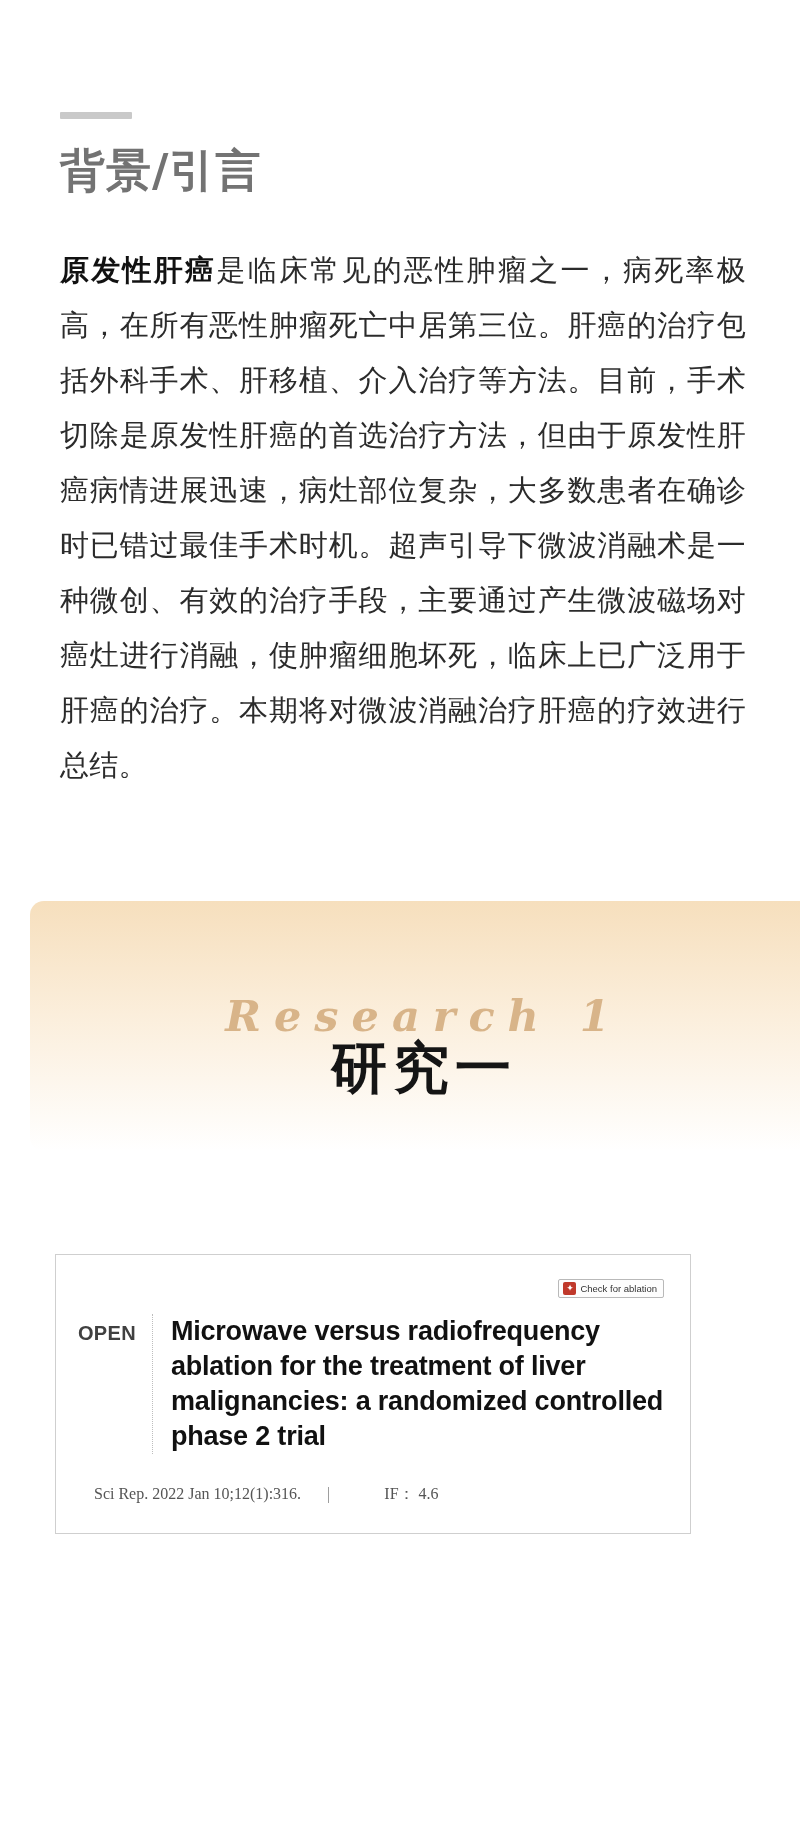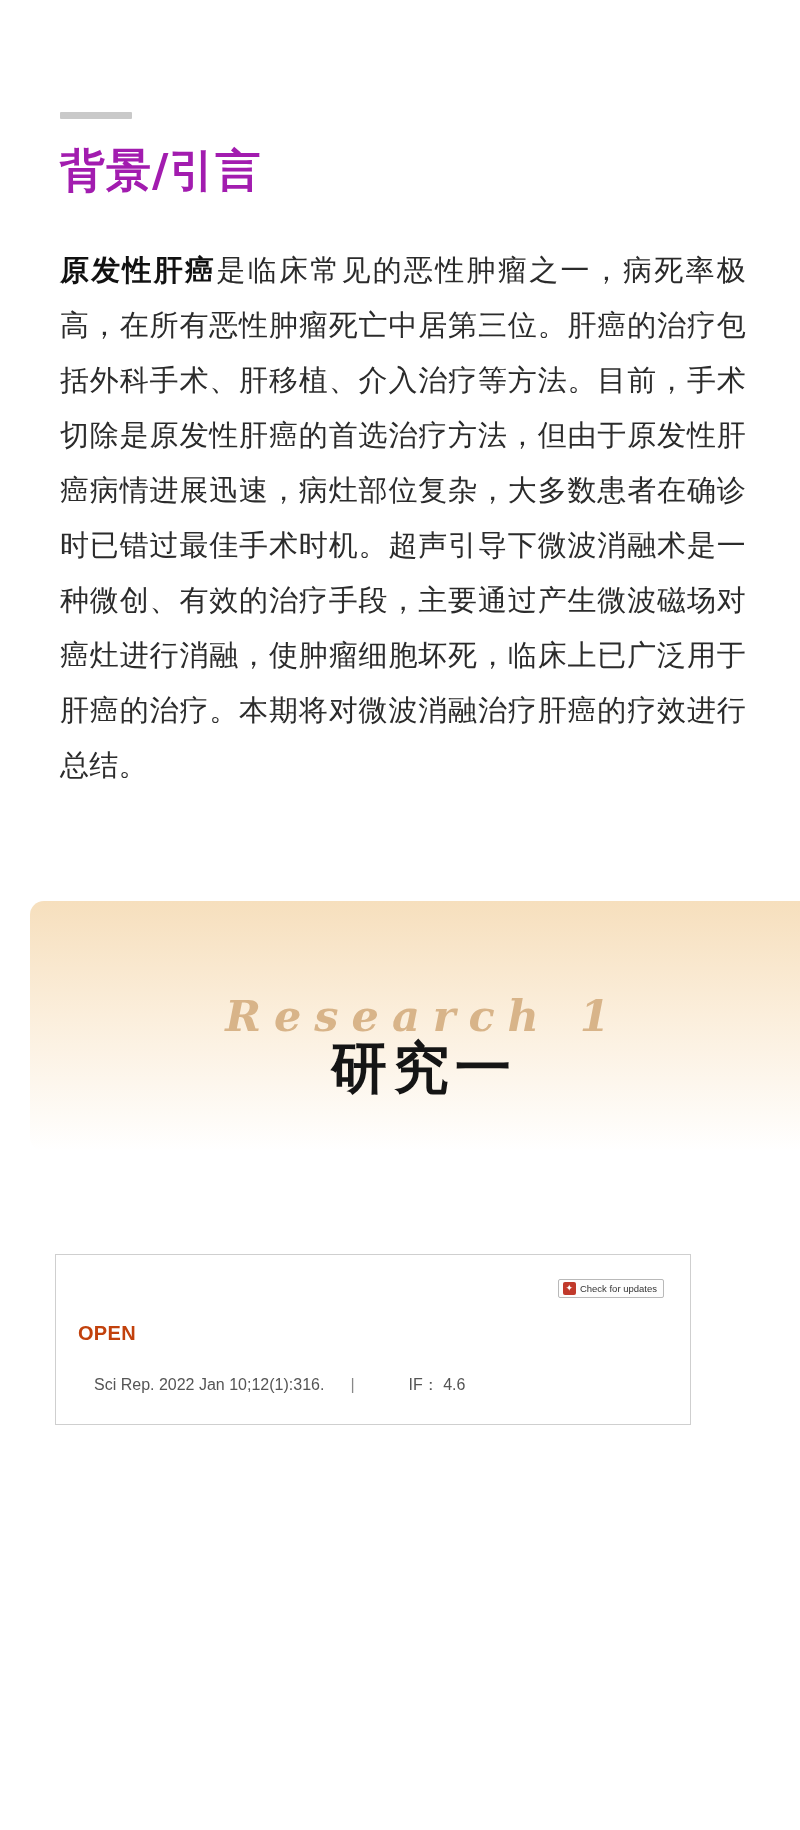--- a/index.html
+++ b/index.html
@@ -32,21 +32,21 @@
     height: 7px;
     background: #c9c9c9;
     border-radius: 1px;
   }
   .section-title {
     margin: 26px 0 0 0;
     font-family: "DejaVu Serif", "Liberation Serif", serif;
     font-weight: 700;
     font-size: 45px;
     letter-spacing: 1px;
-    color: #a21caf;
+    color: #737373;
     line-height: 1.15;
   }
 
   
   .body-copy {
     margin: 46px 60px 0 60px;
     width: 686px;
     font-family: "DejaVu Sans", "Liberation Sans", sans-serif;
     font-size: 29px;
     line-height: 55px;
@@ -141,41 +141,41 @@
     display: flex;
     align-items: flex-start;
     clear: both;
     padding-top: 16px;
   }
   .open-tag {
     flex: 0 0 auto;
     font-family: "Liberation Sans", sans-serif;
     font-size: 20px;
     font-weight: 700;
-    color: #c2410c;
+    color: #404040;
     letter-spacing: 0.3px;
     padding: 8px 16px 0 0;
   }
   .title-wrap {
     flex: 1 1 auto;
     border-left: 1px dotted #bdbdbd;
     padding-left: 18px;
   }
   .paper-title {
     font-family: "Liberation Sans", sans-serif;
     font-weight: 700;
     font-size: 27px;
     line-height: 35px;
     color: #111111;
     letter-spacing: -0.2px;
   }
   .paper-meta {
     margin-top: 30px;
     padding-left: 16px;
-    font-family: Liberation Sans, sans-serif;
+    font-family: Liberation Serif, serif;
     font-size: 16px;
     color: #555555;
     display: flex;
     align-items: baseline;
     gap: 0;
   }
   .paper-meta .citation { white-space: nowrap; }
   .paper-meta .sep {
     padding: 0 26px;
     color: #888888;
@@ -198,25 +198,28 @@
 
   <div class="banner">
     <div class="banner-script">Research 1</div>
     <div class="banner-cn">研究一</div>
   </div>
 
   <div class="paper-card">
 
     <div class="crossmark">
       <span class="cm-badge">✦</span>
-      <span class="cm-text">Check for updates</span>
+      <span class="cm-text">Check for ablation</span>
     </div>
 
     <div class="paper-main">
       <div class="open-tag">OPEN</div>
+      <div class="title-wrap">
+        <div class="paper-title">Microwave versus radiofrequency ablation for the treatment of liver malignancies: a randomized controlled phase 2 trial</div>
+      </div>
     </div>
 
     <div class="paper-meta">
       <span class="citation">Sci Rep. 2022 Jan 10;12(1):316.</span>
       <span class="sep">|</span>
       <span class="impact">IF： 4.6</span>
     </div>
 
   </div>
 

